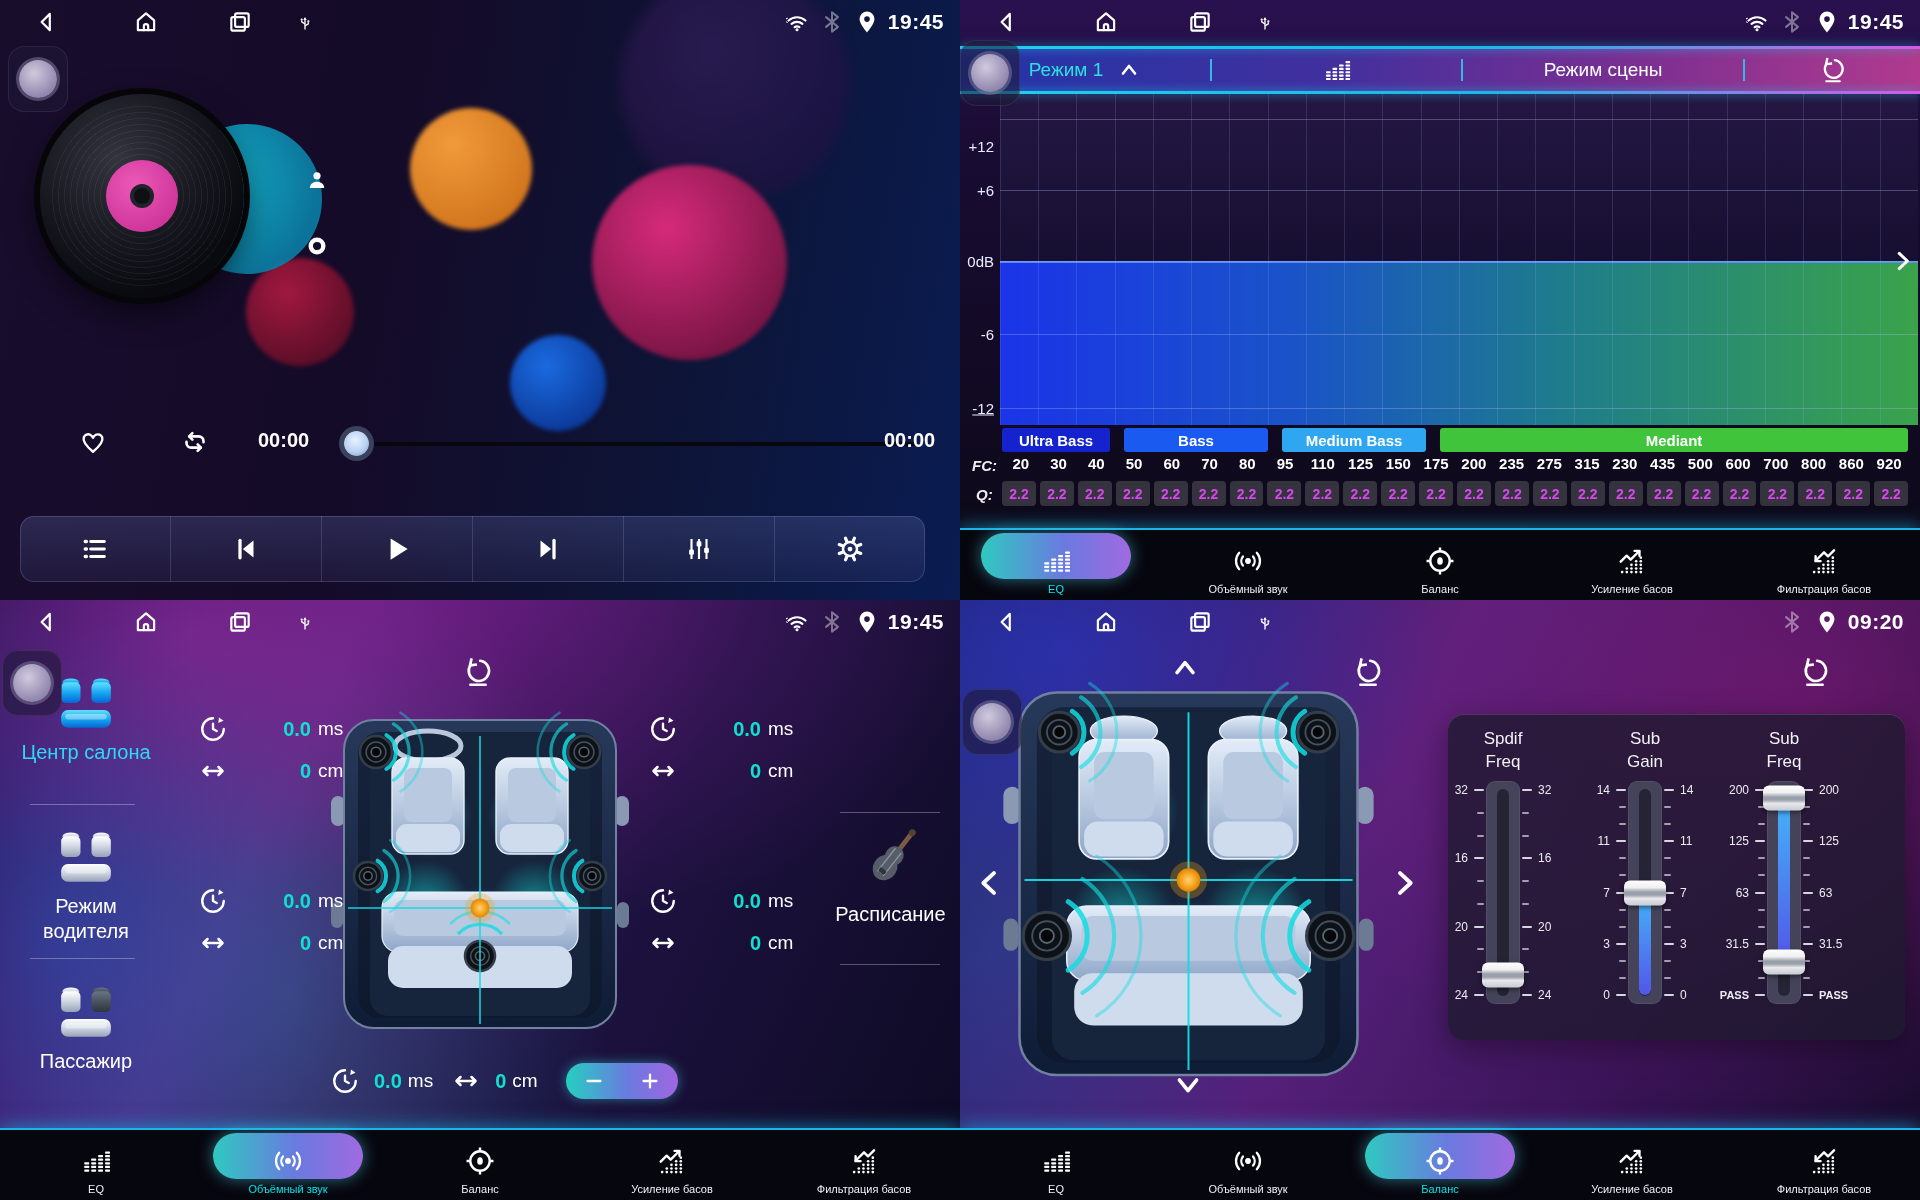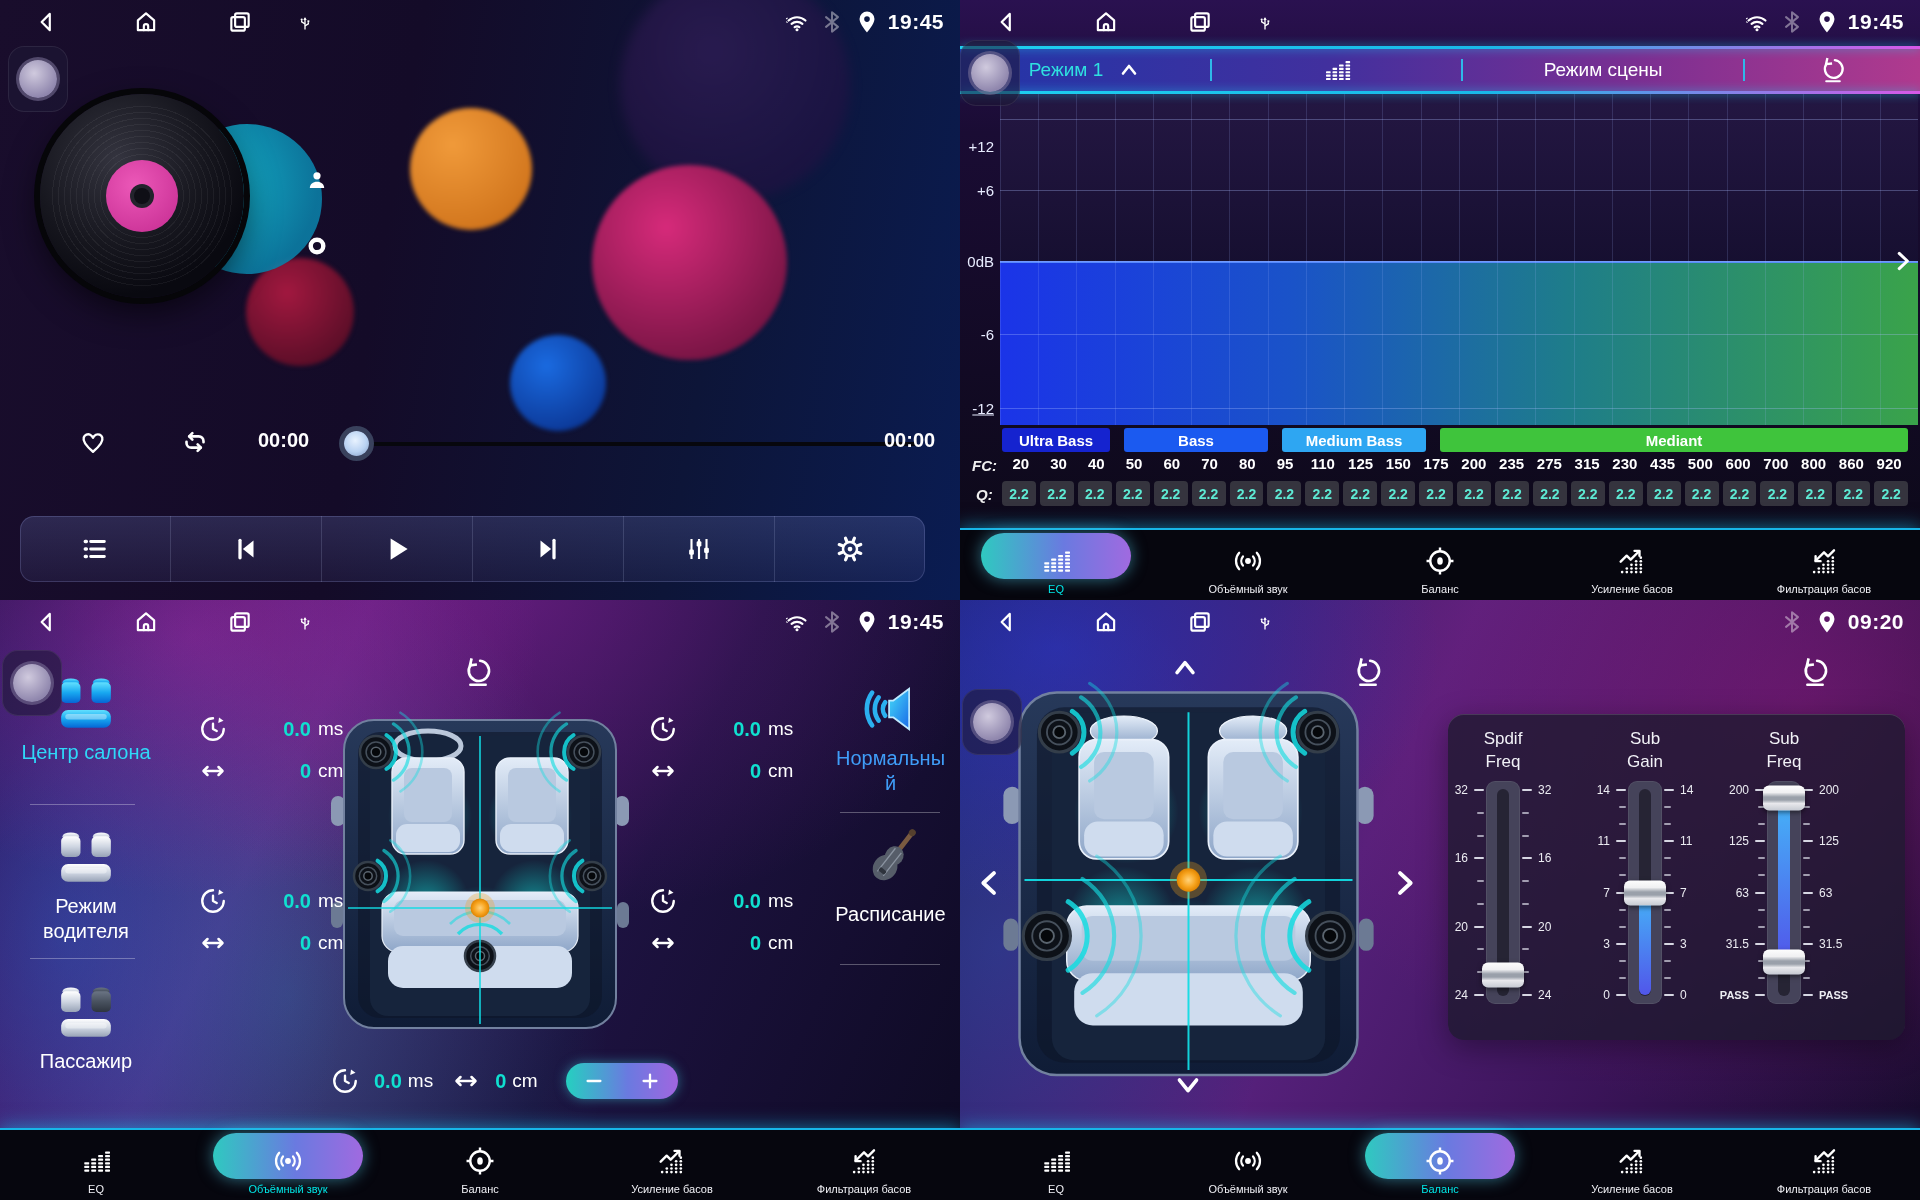--- a/index.html
+++ b/index.html
@@ -73,21 +73,21 @@
      background:linear-gradient(90deg,#1b34e8 0%,#1a53c8 32%,#1e7d8a 62%,#3aa34a 100%)}
   .axl{position:absolute;width:34px;text-align:right;font-size:15px;color:#e8ecff;transform:translateY(-50%)}
   .eq-next{position:absolute;left:930px;top:248px;width:26px;height:26px;z-index:9}
   .bands,.fcrow,.qrow{position:absolute;left:42px;width:906px;display:flex;z-index:9}
   .bands{top:428px;height:24px;gap:14px}
   .bseg{display:flex;align-items:center;justify-content:center;font-size:15px;font-weight:bold;border-radius:3px;color:#fff}
   .fcrow{top:455px;height:22px}
   .fc{flex:1;text-align:center;font-size:15px;font-weight:bold}
   .qrow{top:481px;height:25px;gap:4px}
   .qb{flex:1;display:flex;align-items:center;justify-content:center;background:#35343e;border-radius:4px;
-     color:#5eead4;font-size:14px;font-weight:bold}
+     color:#d946ef;font-size:14px;font-weight:bold}
   .rowlab{position:absolute;font-size:15px;font-weight:bold;font-style:italic;color:#eee}
   
   .tabbar{position:absolute;left:0;right:0;bottom:0;height:70px;background:#06060e;z-index:25;
      border-top:2px solid #17b6e8;box-shadow:0 -2px 16px rgba(23,190,240,.5);display:grid;grid-template-columns:repeat(5,1fr)}
   .tab{position:relative;display:flex;flex-direction:column;align-items:center;justify-content:flex-end;padding-bottom:5px}
   .tab .pill{position:absolute;top:3px;left:50%;transform:translateX(-50%);width:150px;height:46px;border-radius:24px;
      background:linear-gradient(90deg,#2fc9c0,#6a7ae0 55%,#a06ae0);box-shadow:0 0 16px rgba(80,200,230,.55)}
   .tabic{width:32px;height:32px;position:relative;margin-bottom:6px}
   .tlabel{font-size:11px;color:#f0f0f5;position:relative;white-space:nowrap}
   .tab.active .tlabel{color:#00e6e6}
@@ -910,35 +910,20 @@
       <div class="pmbtn">
           <span class="ic">
             <svg viewBox="0 0 24 24">
               <path d="M5 12h14M12 5v14" stroke="#fff" stroke-width="2.5" stroke-linecap="round"></path>
             </svg>
           </span>
         </div>
     </div>
   </div>
 
-  <div class="sideitem" style="left:828px;top:80px;width:125px">
-    <span class="ic" style="width:62px;height:58px">
-        <svg viewBox="0 0 24 24">
-          <defs>
-            <linearGradient id="spkg" x1="0" y1="0" x2="1" y2="1">
-              <stop offset="0" stop-color="#45dcf8"></stop>
-              <stop offset="1" stop-color="#1a6ae8"></stop>
-            </linearGradient>
-          </defs>
-          <path d="M13 8.5 19.5 3.6v16.8L13 15.5h-1.8v-7z" fill="url(#spkg)" stroke="#bfeaff" stroke-width=".7"></path>
-          <path d="M9.6 9.2a4.6 4.6 0 0 0 0 5.6M6.9 7.2a8 8 0 0 0 0 9.6M4.2 5.2a11.6 11.6 0 0 0 0 13.6" stroke="#2bb0f0" stroke-width="1.9" fill="none" stroke-linecap="round"></path>
-        </svg>
-      </span>
-    <span class="lbl" style="color:#3f9df8;width:112px;overflow-wrap:anywhere">Нормальный</span>
-  </div>
   <div class="sdiv" style="left:840px;top:212px;width:100px"></div>
   <div class="sideitem" style="left:828px;top:226px;width:125px">
     <span class="ic" style="width:64px;height:68px">
         <svg viewBox="0 0 24 24">
           <g transform="rotate(38 12 12)">
             <rect x="11.1" y="-1.5" width="1.8" height="10" rx=".7" fill="#7a5a40"></rect>
             <circle cx="12" cy="-1" r="1.3" fill="#55402e"></circle>
             <ellipse cx="12" cy="10" rx="3.4" ry="3.7" fill="#565d69"></ellipse>
             <ellipse cx="12" cy="15.6" rx="4.4" ry="5" fill="#565d69"></ellipse>
             <path d="M10.6 7.5v11M13.4 7.5v11" stroke="#8a93a0" stroke-width=".5"></path>

